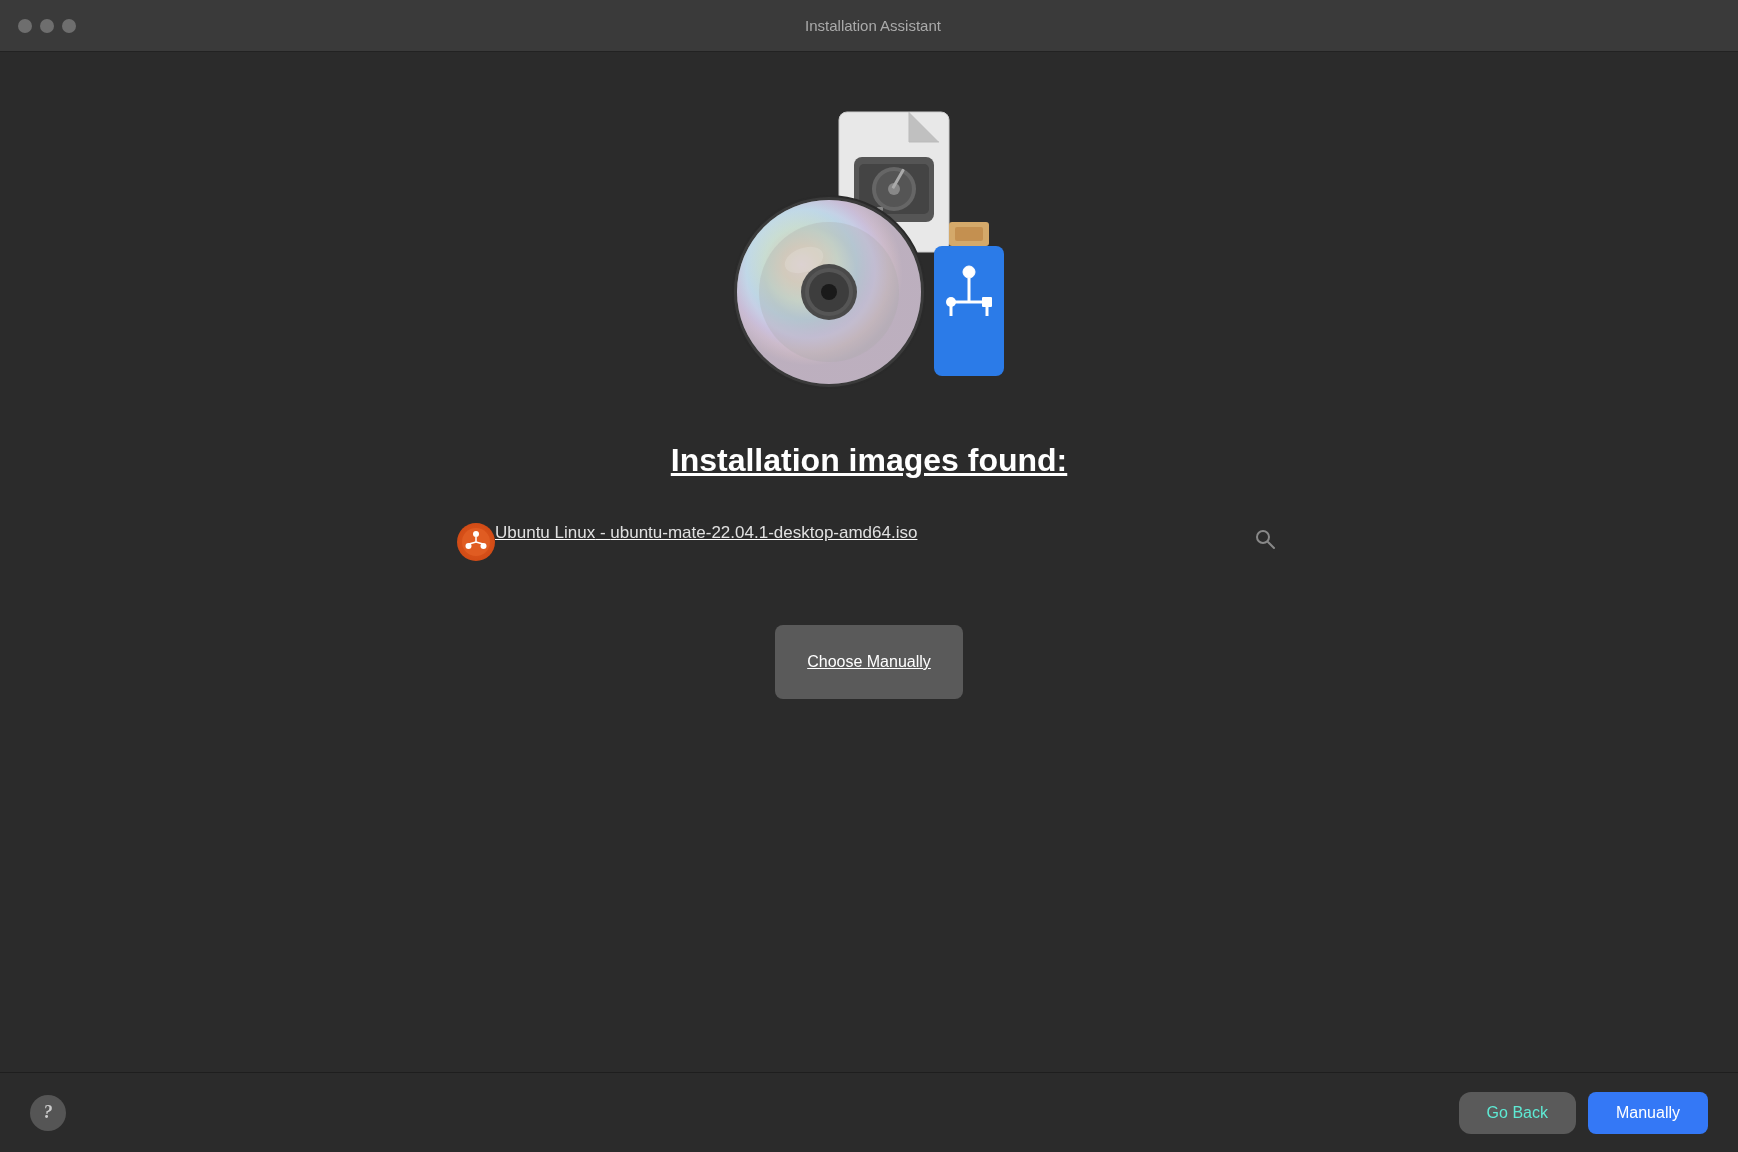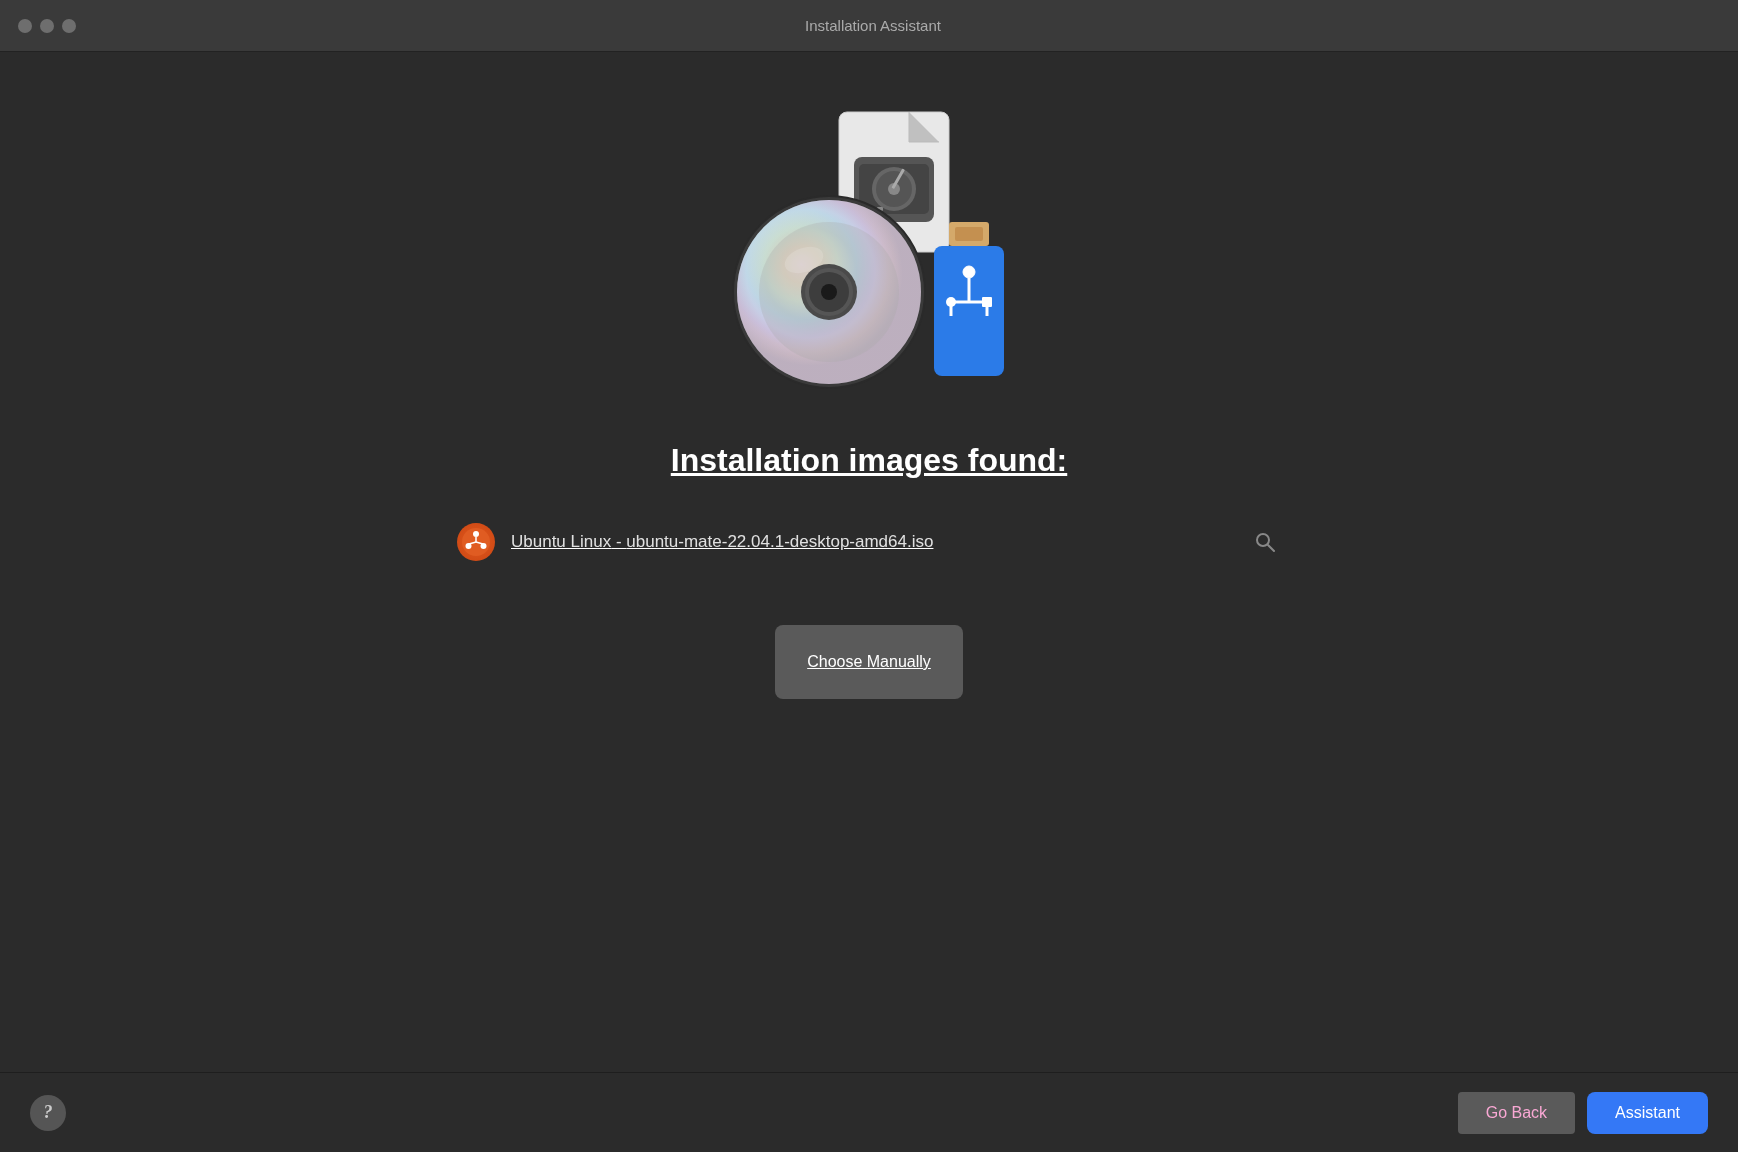--- a/index.html
+++ b/index.html
@@ -121,25 +121,24 @@
     .images-list {
       width: 860px;
       display: flex;
       flex-direction: column;
       gap: 8px;
       margin-bottom: 50px;
     }
 
     .image-row {
       display: flex;
-      align-items: center;
+      align-items: flex-start;
       padding: 14px 18px;
       border-radius: 10px;
       cursor: pointer;
-      gap: 16px;
     }
 
     .image-row.normal {
       background: transparent;
     }
 
     .image-row.selected {
       background: #1c3a5e;
       border: 1.5px solid #3a6ea8;
     }
@@ -225,23 +224,23 @@
       font-weight: bold;
     }
 
     .nav-buttons {
       display: flex;
       gap: 12px;
     }
 
     .go-back-btn {
       background: #5a5a5a;
-      color: #f9a8d4;
+      color: #5eead4;
       border: none;
-      border-radius: 4px;
+      border-radius: 12px;
       padding: 12px 28px;
       font-size: 16px;
       cursor: pointer;
       font-family: inherit;
     }
 
     .continue-btn {
       background: #3478f6;
       color: #ffffff;
       border: none;
@@ -397,15 +396,15 @@
   </div>
 
   <button class="choose-manually-btn">Choose Manually</button>
 
 </div>
 
 <div class="bottom-bar">
   <button class="help-btn">?</button>
   <div class="nav-buttons">
     <button class="go-back-btn">Go Back</button>
-    <button class="continue-btn">Assistant</button>
+    <button class="continue-btn">Manually</button>
   </div>
 </div>
 
 </body></html>

